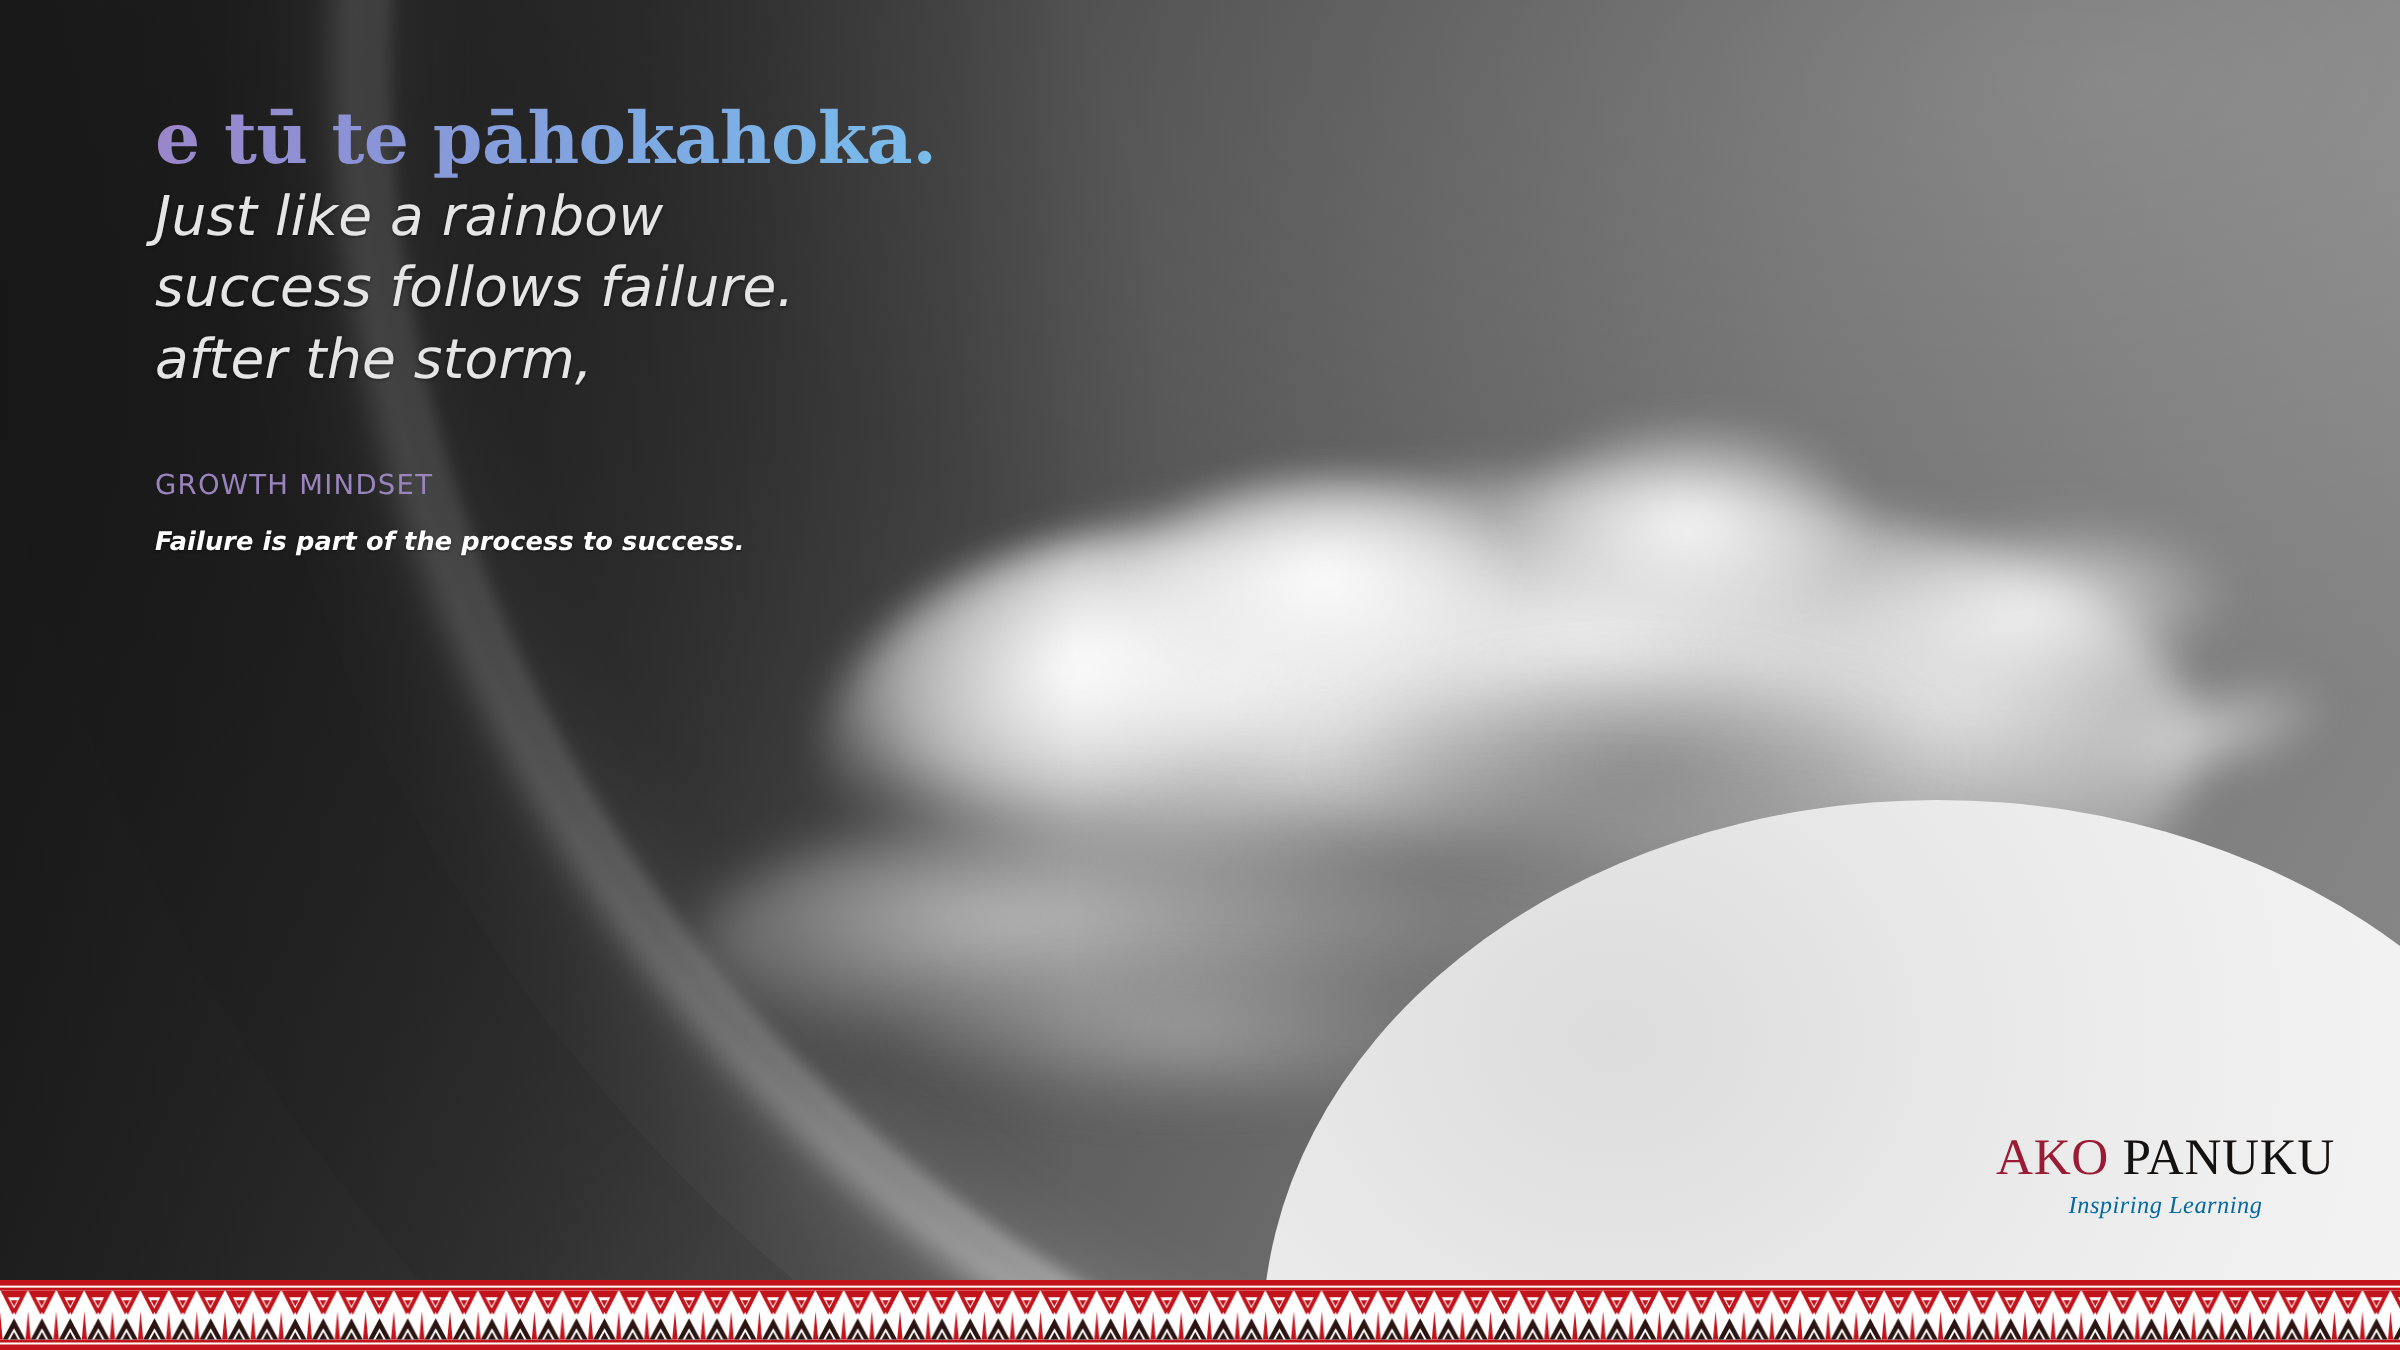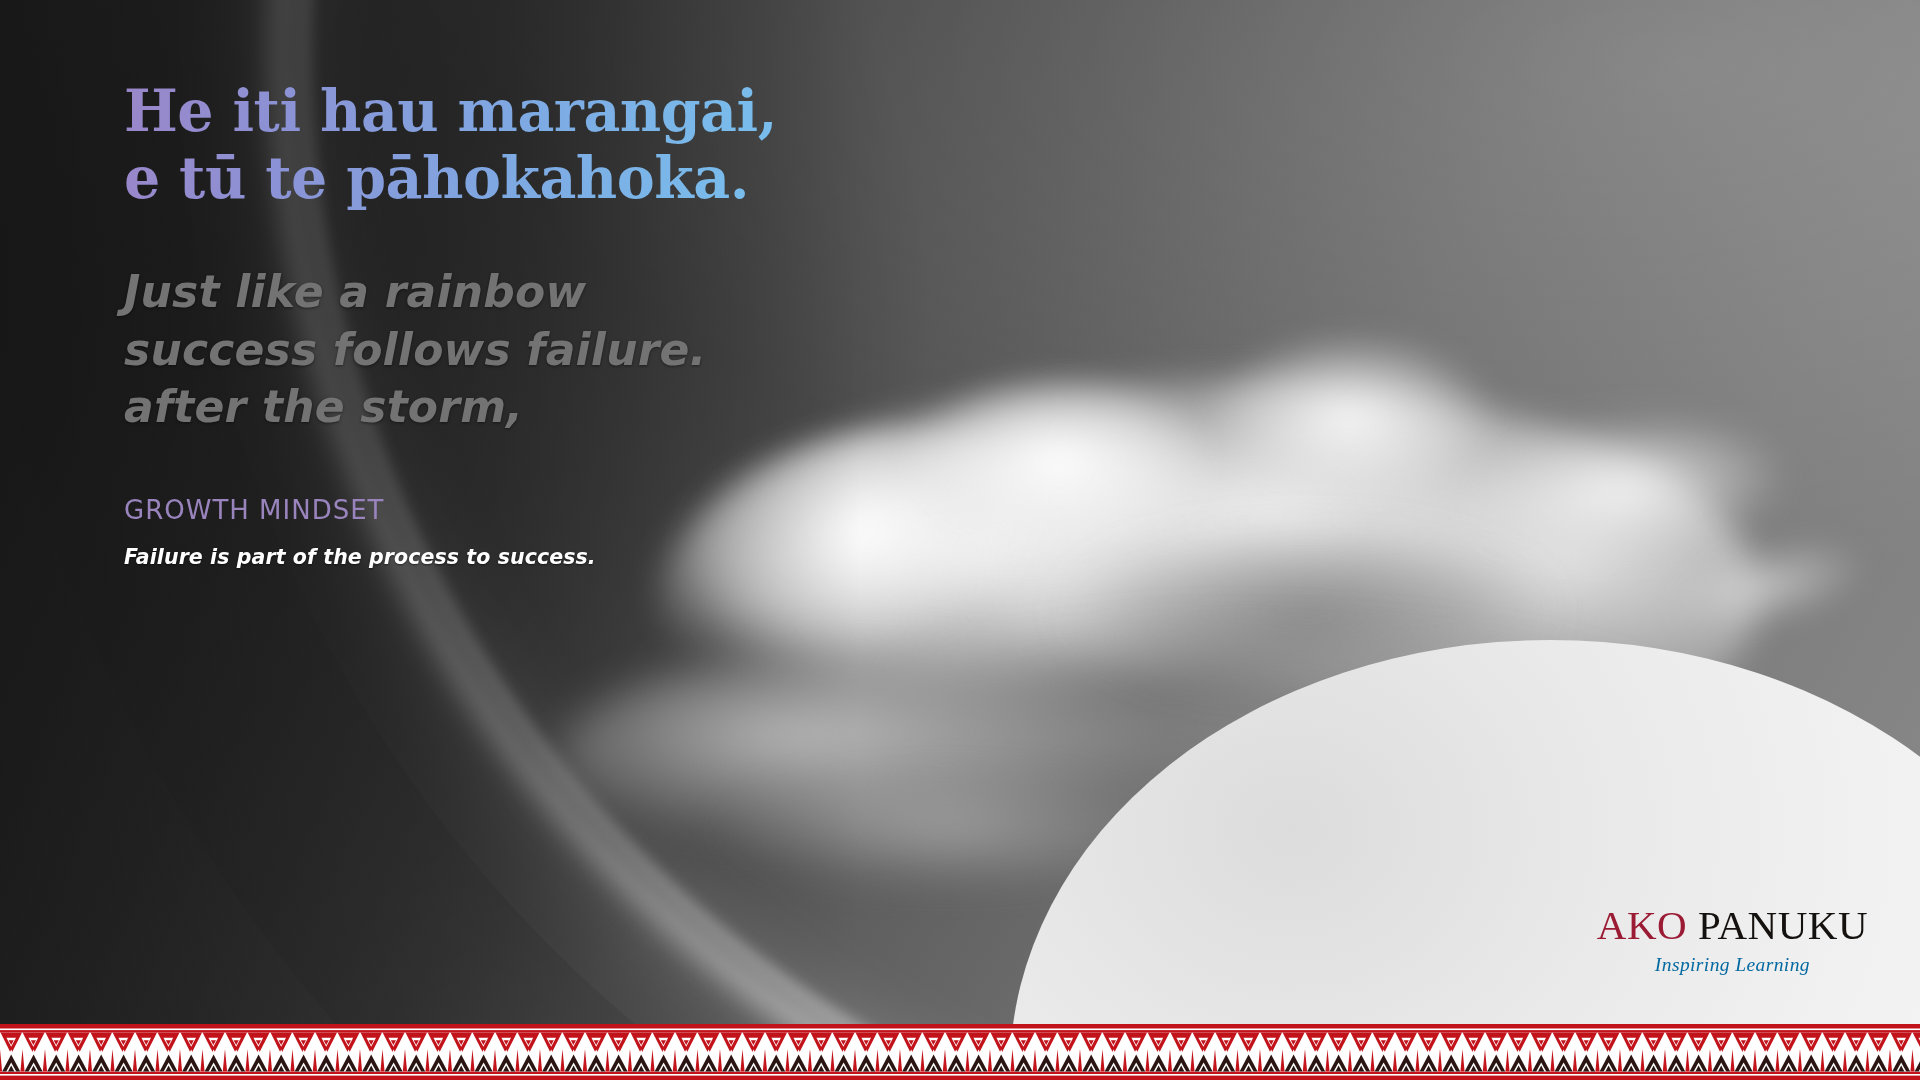--- a/index.html
+++ b/index.html
@@ -142,37 +142,36 @@
     -webkit-background-clip:text;
     background-clip:text;
     color:transparent;
     -webkit-text-fill-color:transparent;
     text-shadow:none;
     margin-bottom:0;
   }
   .whakatauki .ln{ display:block; }
 
   .translation{
-    margin-top:52px;
     font-family:"DejaVu Sans", sans-serif;
     font-style:italic;
-    font-weight:700;
+    font-weight:400;
     font-size:44px;
     line-height:1.30;
-    color:#737373;
+    color:#e5e5e5;
     letter-spacing:0.2px;
     text-shadow:0 1px 3px rgba(0,0,0,.45);
   }
   .translation .ln{ display:block; }
 
   .kicker{
     margin-top:60px;
     font-family:"DejaVu Sans", sans-serif;
     font-weight:400;
-    font-size:26px;
+    font-size:22px;
     letter-spacing:1.0px;
     color:#9a84bd;
   }
   .tagline{
     margin-top:20px;
     font-family:"DejaVu Sans", sans-serif;
     font-style:italic;
     font-weight:700;
     font-size:20.5px;
     letter-spacing:0.1px;
@@ -247,21 +246,20 @@
   <div class="cloud cloud-dark"></div>
   <div class="cloud cloud-base"></div>
   <div class="cloud cloud-lowwisp"></div>
   <div class="cloud cloud-tinywisp"></div>
 
   <div class="left-scrim"></div>
 
   <div class="content">
 
     <div class="whakatauki">
-      <span class="ln">He iti hau marangai,</span>
       <span class="ln">e tū te pāhokahoka.</span>
     </div>
 
     <div class="translation">
       <span class="ln">Just like a rainbow</span>
       <span class="ln">success follows failure.</span>
       <span class="ln">after the storm,</span>
     </div>
 
     <div class="kicker">GROWTH MINDSET</div>

